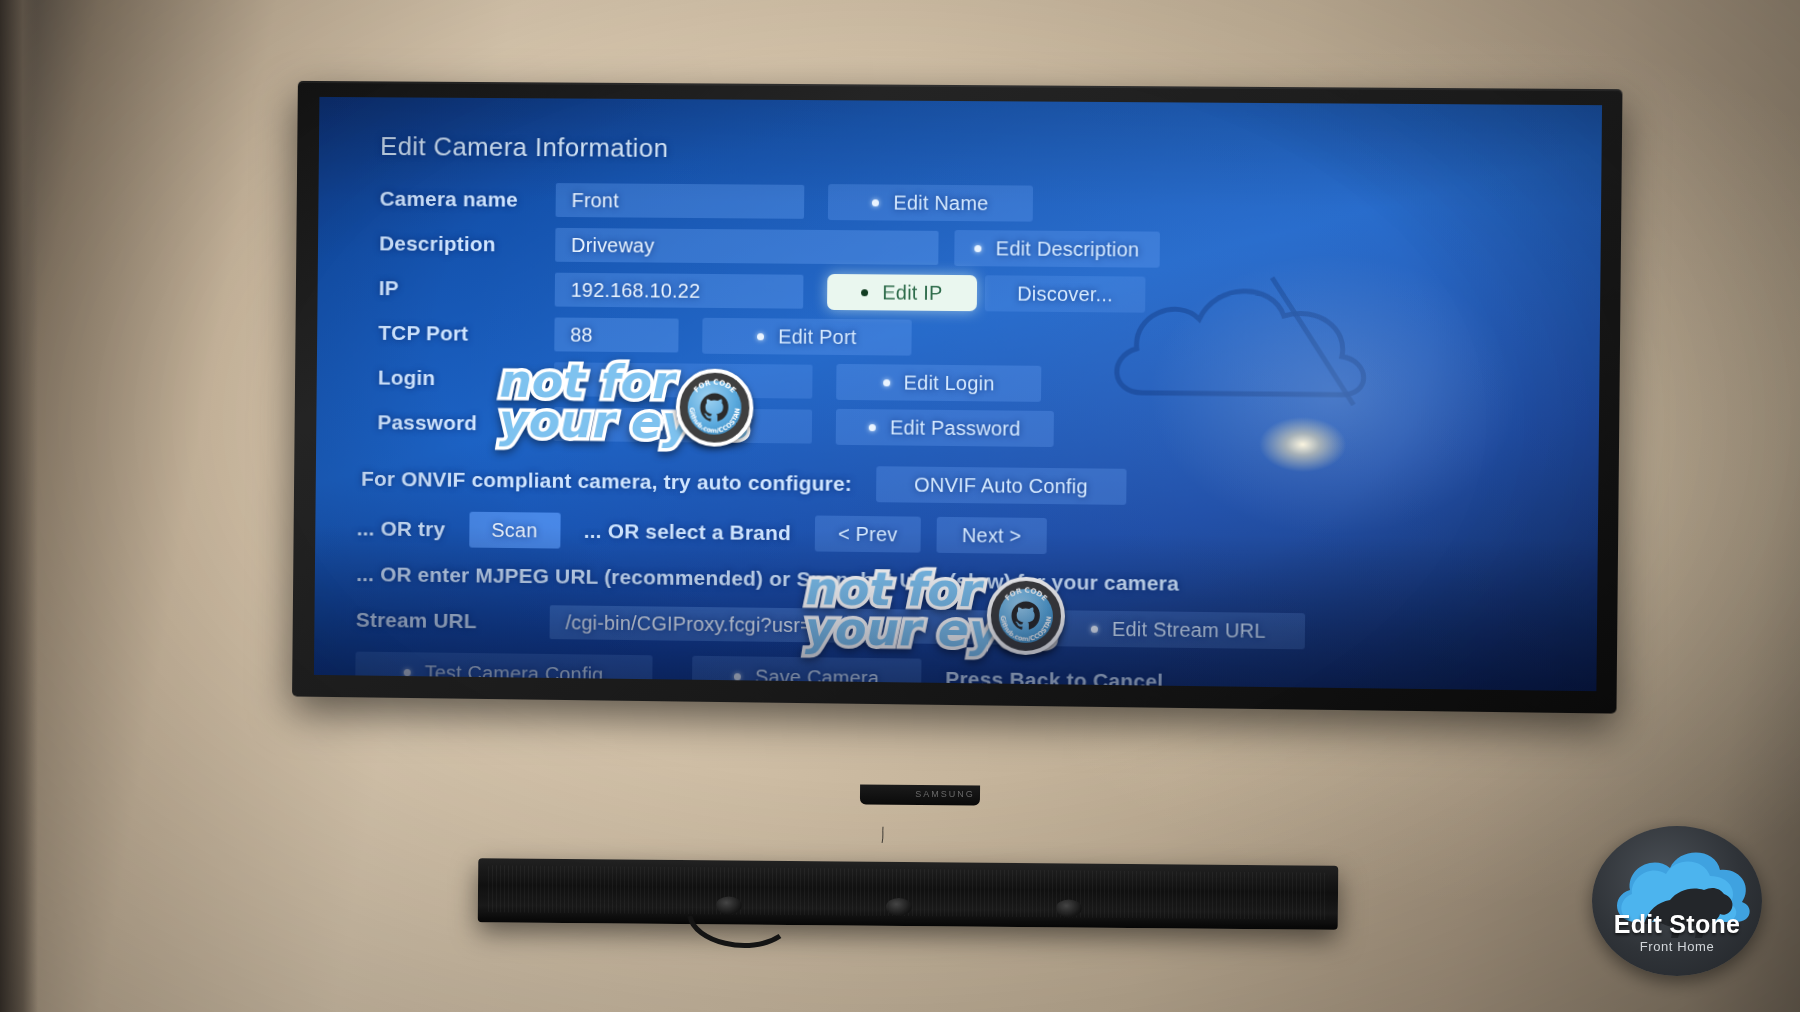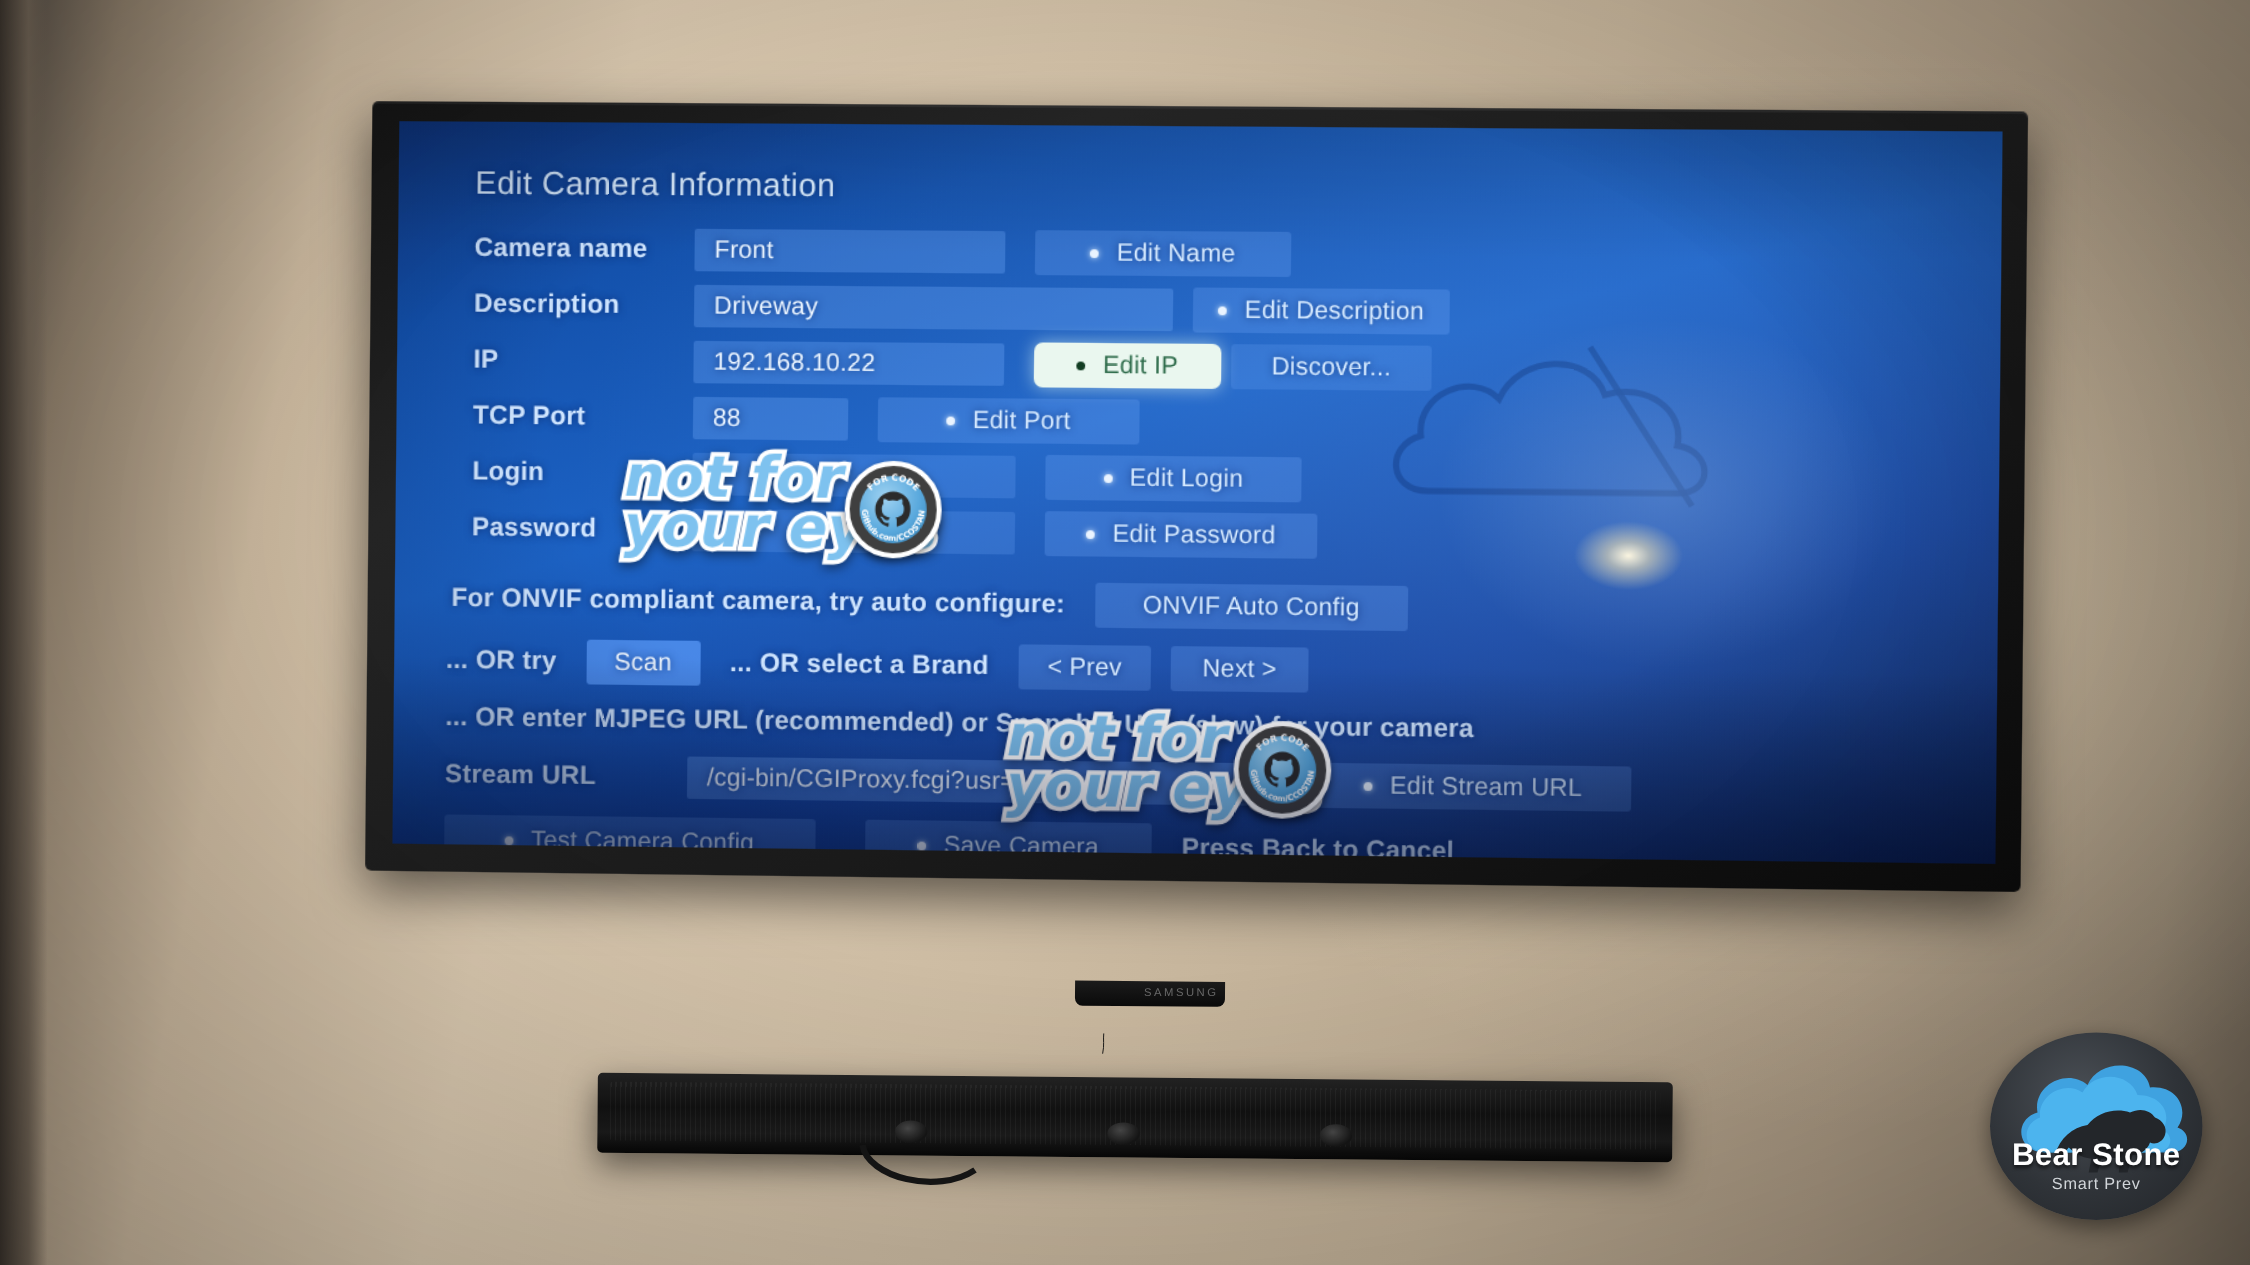--- a/index.html
+++ b/index.html
@@ -433,18 +433,18 @@
   </svg>
 
   <div id="brand">
     <div id="brand-circle">
       <svg viewBox="0 0 170 150" width="170" height="150">
         <path d="M44 96 C22 96 18 70 38 64 C34 42 62 28 78 42 C88 20 124 22 128 44 C150 42 160 62 150 76 C162 80 160 96 144 96 Z" fill="#3fa2e0"></path>
         <path d="M46 96 C26 96 24 74 40 68 C38 50 60 38 74 48 C84 30 112 32 118 50 C138 50 146 66 138 78 C148 82 146 96 132 96 Z" fill="#4eb6ef" opacity="0.9"></path>
         <path d="M52 98 c4 -14 14 -22 26 -24 c8 -10 22 -14 34 -10 c8 -4 16 -2 20 4 c6 2 10 8 8 14 c-2 6 -8 8 -12 6 c-2 6 -8 10 -14 10 l-4 14 l-7 0 l2 -12 l-16 1 l-3 11 l-7 0 l2 -11 c-8 -1 -14 -5 -18 -9 l-5 6 Z" fill="#23262a"></path>
       </svg>
     </div>
-    <div id="brand-name">Bear Stone</div>
-    <div id="brand-sub">Smart Prev</div>
+    <div id="brand-name">Edit Stone</div>
+    <div id="brand-sub">Front Home</div>
   </div>
 
   <div id="wall-shadow"></div>
 </div>
 
 </body></html>

